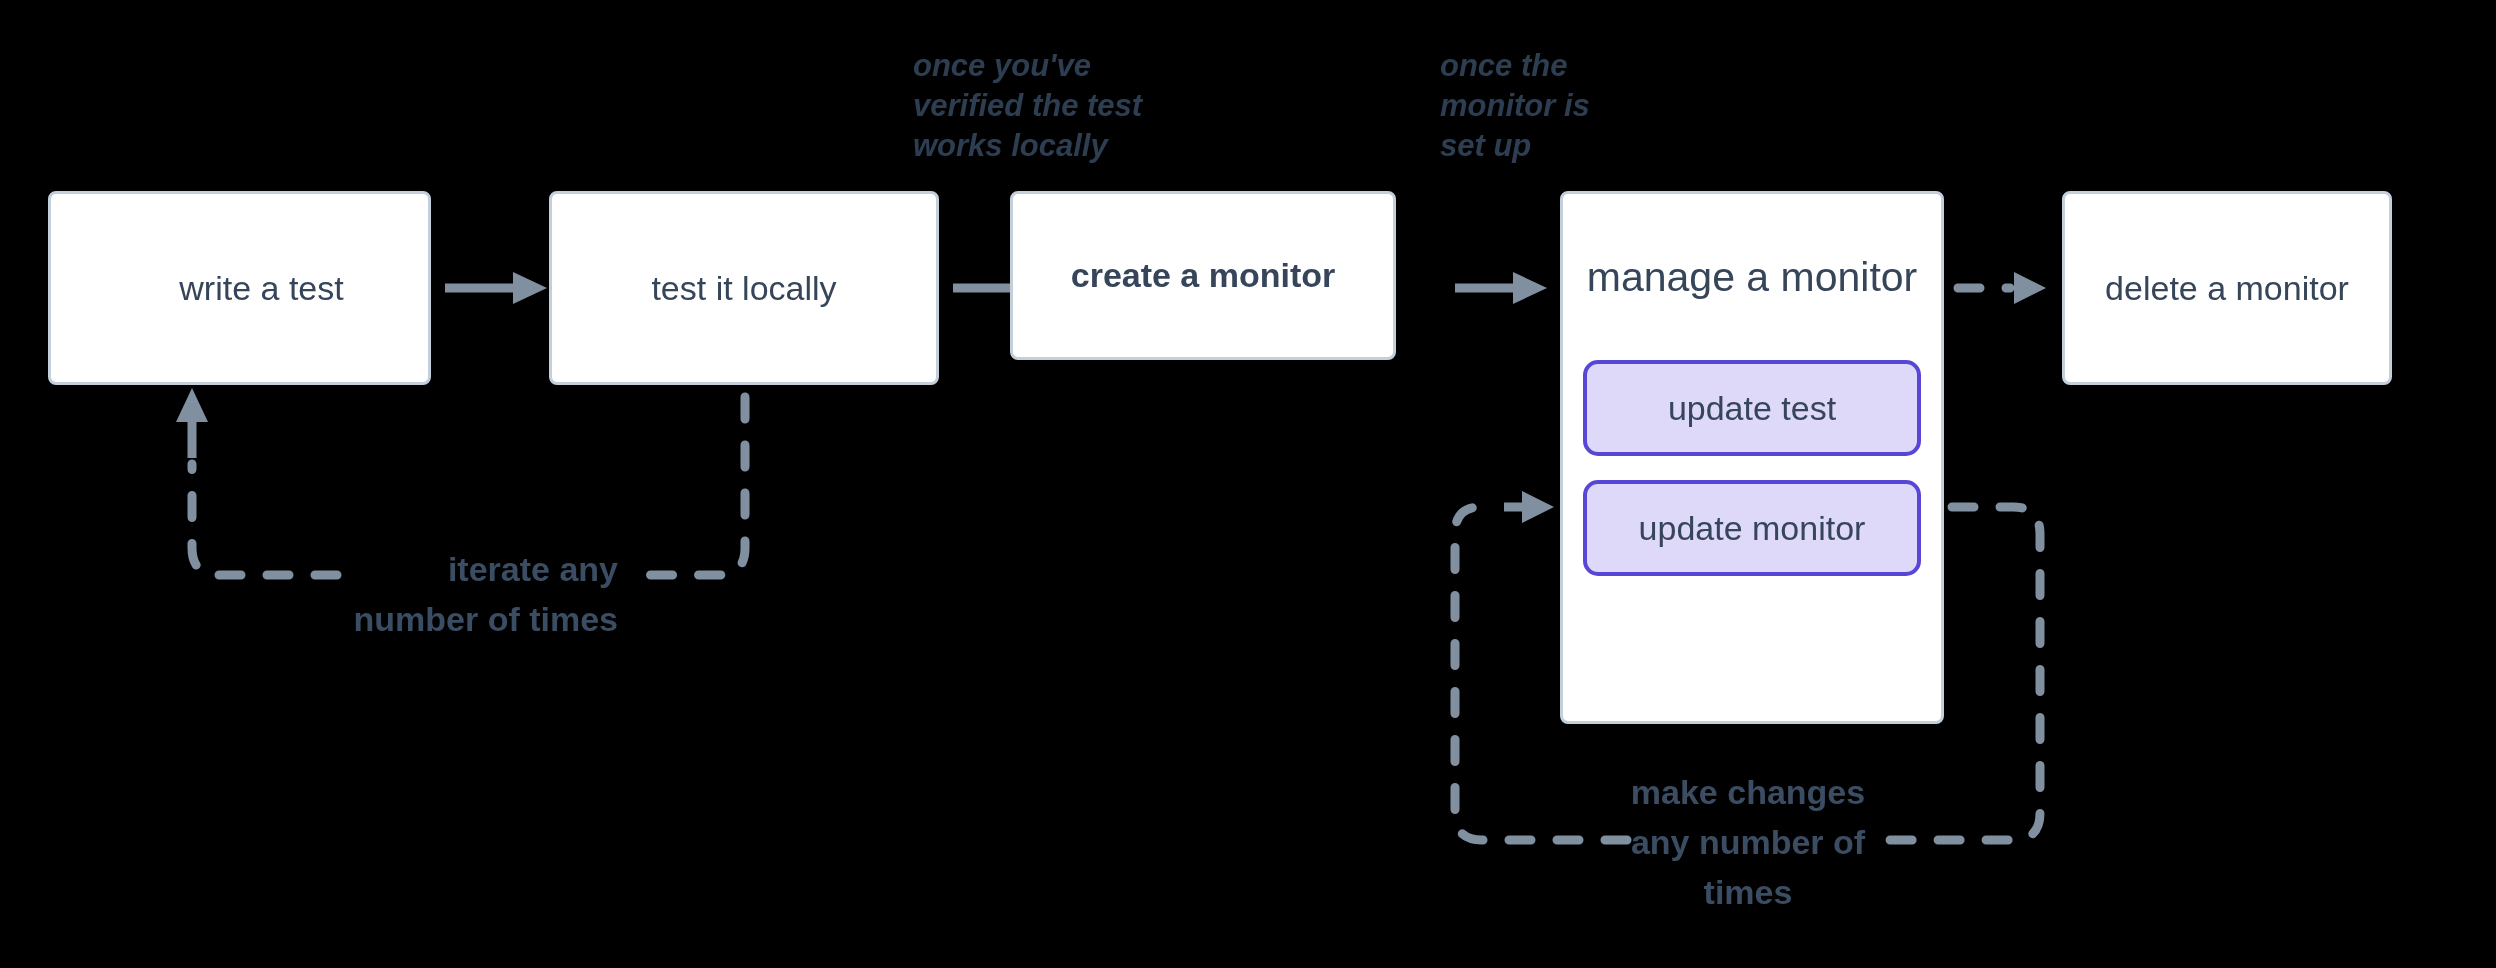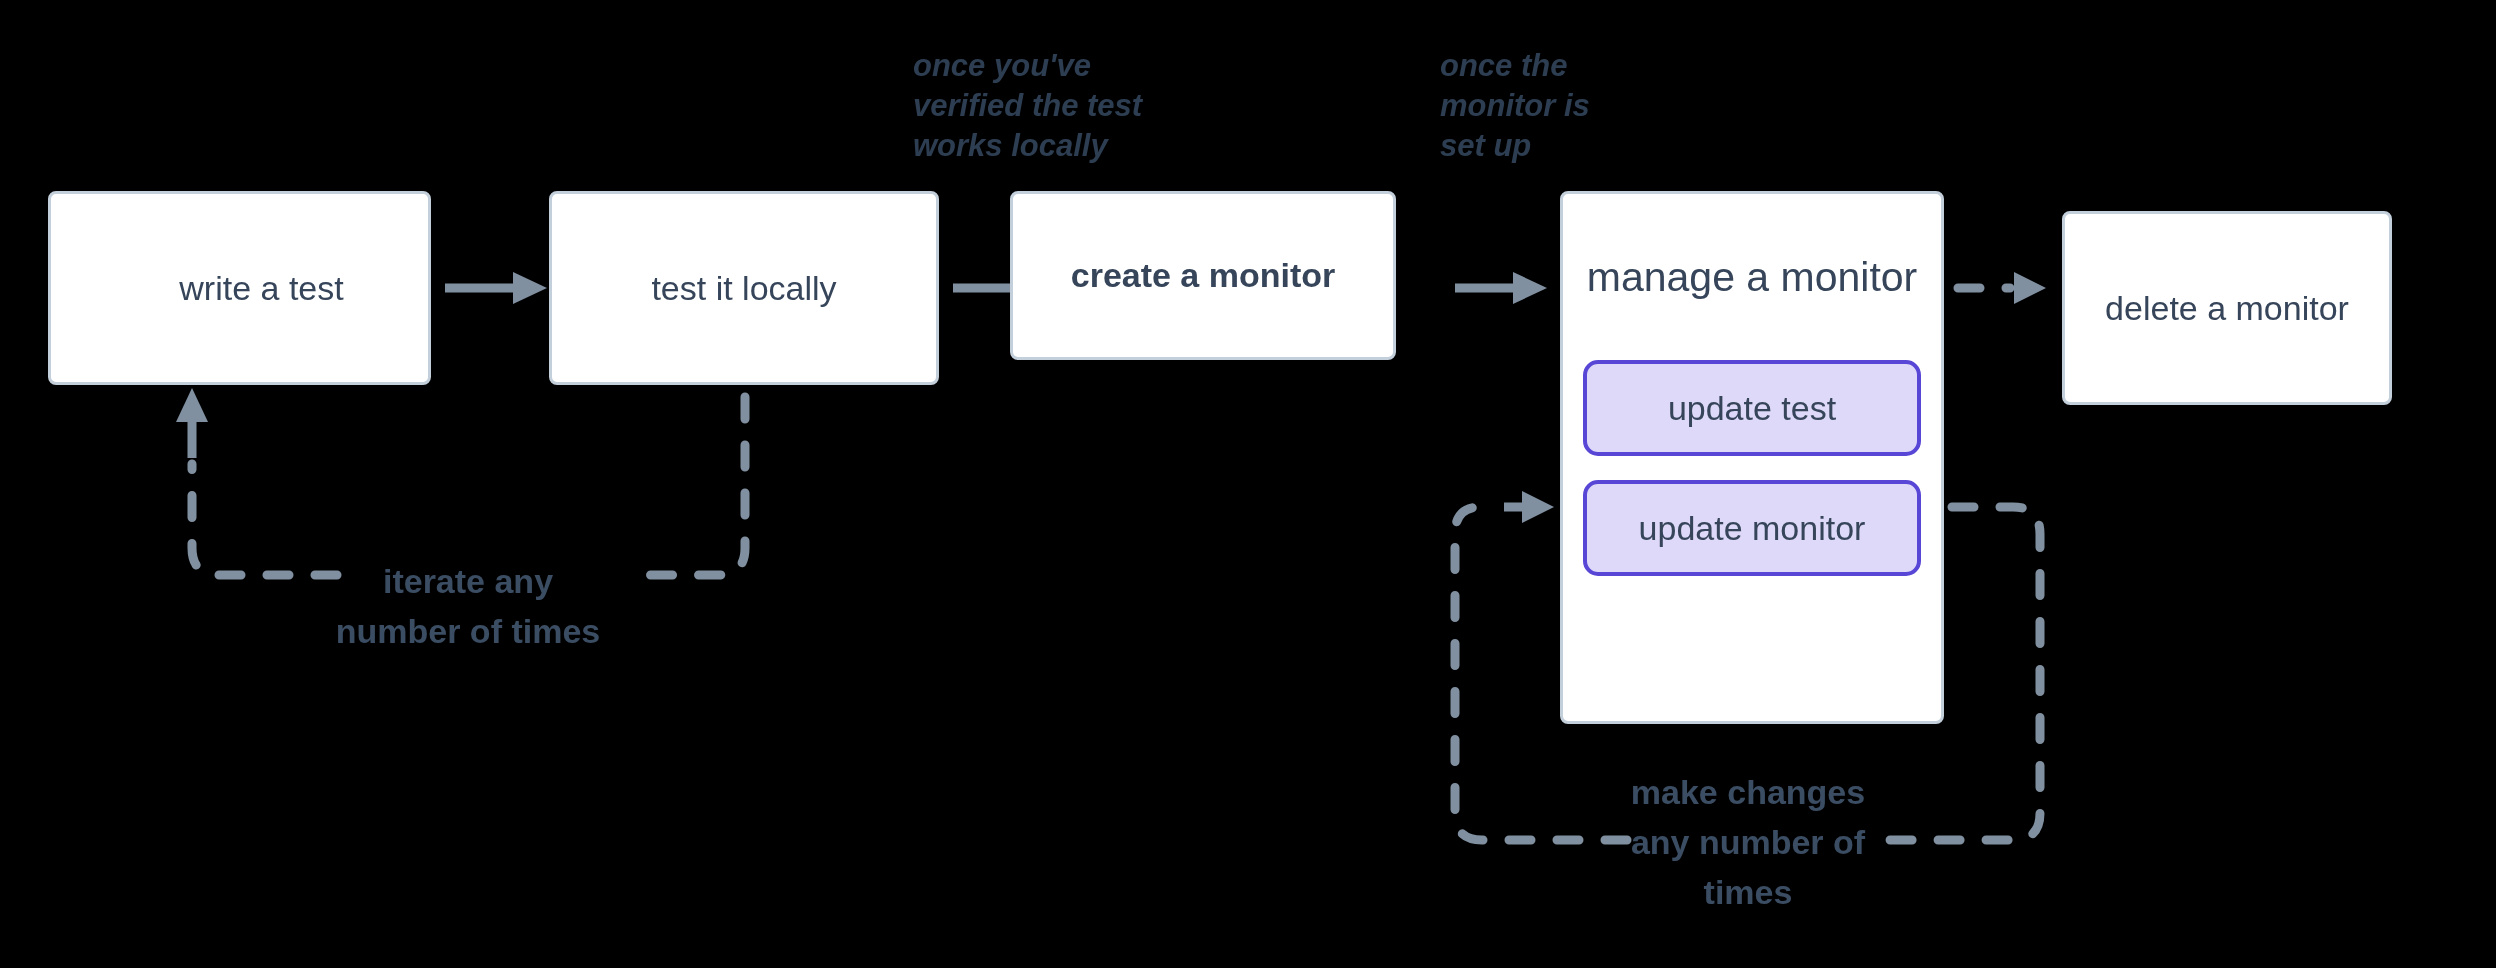--- a/index.html
+++ b/index.html
@@ -51,21 +51,21 @@
     display: flex;
     align-items: center;
     justify-content: center;
     color: var(--box-text);
     font-size: 34px;
     text-align: center;
   }
   .node-1 { left: 48px;   top: 191px; width: 383px; height: 194px; padding-left: 44px; }
   .node-2 { left: 549px;  top: 191px; width: 390px; height: 194px; }
   .node-3 { left: 1010px; top: 191px; width: 386px; height: 169px; font-weight: bold; }
-  .node-5 { left: 2062px; top: 191px; width: 330px; height: 194px; margin-top: 20px; }
+  .node-5 { left: 2062px; top: 191px; width: 330px; height: 194px; }
 
   .node-manage {
     position: absolute;
     left: 1560px; top: 191px; width: 384px; height: 533px;
     background: var(--box-fill);
     border: 3px solid var(--box-border);
     border-radius: 8px;
     display: flex;
     flex-direction: column;
     align-items: stretch;
@@ -105,21 +105,21 @@
 
   .loop-label {
     position: absolute;
     color: var(--loop-label-text);
     font-size: 34px;
     font-weight: bold;
     line-height: 50px;
     text-align: center;
     white-space: pre-line;
   }
-  .loop-label-iterate { left: 318px;  top: 556px; width: 300px; }
+  .loop-label-iterate { left: 318px;  top: 544px; width: 300px; text-align: right; }
   .loop-label-changes { left: 1598px; top: 767px; width: 300px; }
 </style>
 </head>
 <body>
 
 <div class="stage">
 
   <svg class="connector-layer" viewBox="0 0 2496 968" xmlns="http://www.w3.org/2000/svg">
 
     <g>

